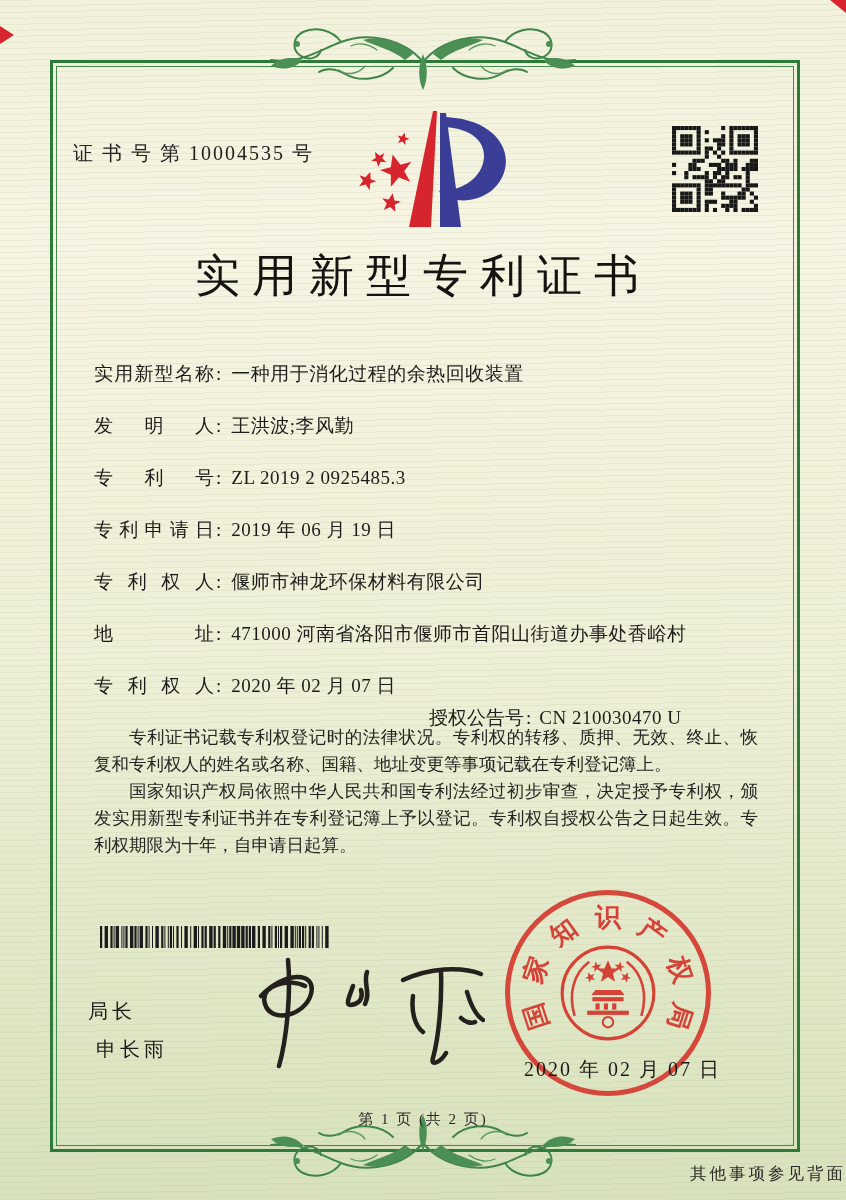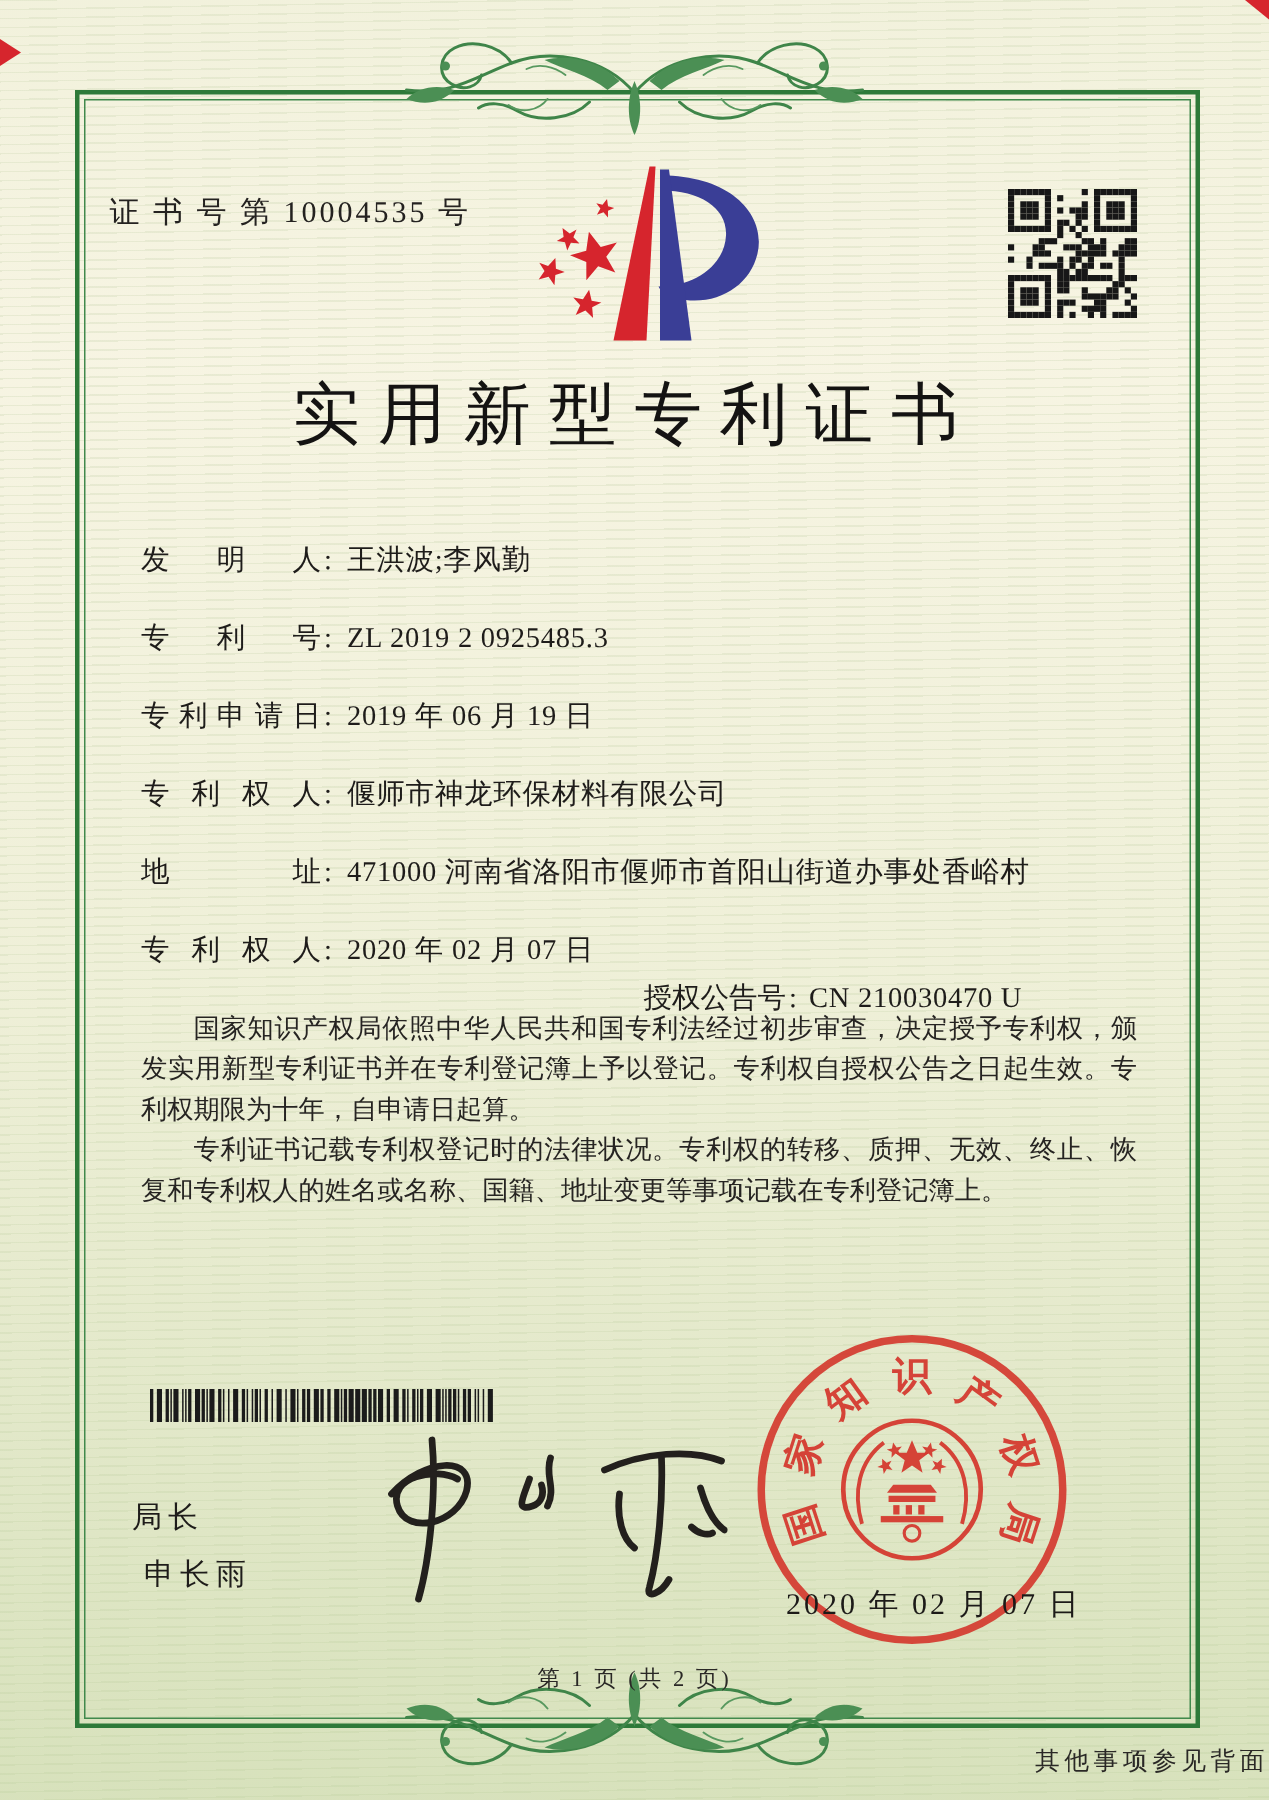--- a/index.html
+++ b/index.html
@@ -22,21 +22,21 @@
   .mark.tl{left:0;top:26px;border-top:9px solid transparent;border-bottom:9px solid transparent;border-left:14px solid #d6252d;}
   .mark.tr{right:0;top:0;border-left:16px solid transparent;border-top:13px solid #d6252d;}
   
   .ornament{position:absolute;left:243px;width:360px;height:84px;}
   .ornament.top{top:20px;}
   .ornament.bottom{top:1101px;transform:scaleY(-1);}
   .orn-stroke{fill:none;stroke:#3f8549;stroke-width:2;stroke-linecap:round;}
   .orn-thin{fill:none;stroke:#58995f;stroke-width:1.3;stroke-linecap:round;}
   .orn-fill{fill:#4b8f54;stroke:none;}
   
-  .cert-no{position:absolute;left:73px;top:128px;font-size:20px;letter-spacing:2px;color:#242220;}
+  .cert-no{position:absolute;left:73px;top:140px;font-size:20px;letter-spacing:2px;color:#242220;}
   .logo{position:absolute;left:345px;top:103px;width:176px;height:138px;}
   .qr{position:absolute;left:672px;top:126px;width:86px;height:86px;}
   .title{position:absolute;left:0;top:246px;width:100%;margin:0;text-align:center;
     font-size:45px;font-weight:400;letter-spacing:12px;color:#141312;}
   
   .content{position:absolute;left:94px;top:360px;width:664px;}
   .field-row{position:relative;line-height:28px;margin-bottom:24px;font-size:19px;white-space:nowrap;}
   .field-label{display:inline-block;width:120px;text-align:justify;text-align-last:justify;vertical-align:bottom;}
   .colon{display:inline-block;margin:0 10px 0 2px;}
   .field-value{letter-spacing:0.5px;}
@@ -337,20 +337,23 @@
         <rect class="qrm" x="68" y="80" width="4" height="4" fill="#171717"></rect>
         <rect class="qrm" x="72" y="80" width="4" height="4" fill="#171717"></rect>
         <rect class="qrm" x="76" y="80" width="4" height="4" fill="#171717"></rect>
         <rect class="qrm" x="80" y="80" width="4" height="4" fill="#171717"></rect>
       </svg></div>
 
   <h1 class="title">实用新型专利证书</h1>
 
   <div class="content">
     <div class="field-row">
+      <span class="field-label">实用新型名称</span><span class="colon">:</span><span class="field-value">一种用于消化过程的余热回收装置</span>
+    </div>
+    <div class="field-row">
       <span class="field-label">发明人</span><span class="colon">:</span><span class="field-value">王洪波;李风勤</span>
     </div>
     <div class="field-row">
       <span class="field-label">专利号</span><span class="colon">:</span><span class="field-value">ZL 2019 2 0925485.3</span>
     </div>
     <div class="field-row">
       <span class="field-label">专利申请日</span><span class="colon">:</span><span class="field-value">2019 年 06 月 19 日</span>
     </div>
     <div class="field-row">
       <span class="field-label">专利权人</span><span class="colon">:</span><span class="field-value">偃师市神龙环保材料有限公司</span>
@@ -358,22 +361,22 @@
     <div class="field-row">
       <span class="field-label">地址</span><span class="colon">:</span><span class="field-value">471000 河南省洛阳市偃师市首阳山街道办事处香峪村</span>
     </div>
     <div class="field-row">
       <span class="field-label">专利权人</span><span class="colon">:</span><span class="field-value">2020 年 02 月 07 日</span>
       <span class="grant-group">
         <span>授权公告号</span><span class="colon">:</span><span class="field-value">CN 210030470 U</span>
       </span>
     </div>
     <div class="paras">
+      <p>专利证书记载专利权登记时的法律状况。专利权的转移、质押、无效、终止、恢复和专利权人的姓名或名称、国籍、地址变更等事项记载在专利登记簿上。</p>
       <p>国家知识产权局依照中华人民共和国专利法经过初步审查，决定授予专利权，颁发实用新型专利证书并在专利登记簿上予以登记。专利权自授权公告之日起生效。专利权期限为十年，自申请日起算。</p>
-      <p>专利证书记载专利权登记时的法律状况。专利权的转移、质押、无效、终止、恢复和专利权人的姓名或名称、国籍、地址变更等事项记载在专利登记簿上。</p>
     </div>
   </div>
 
   <div class="barcode" id="barcode"><svg width="232" height="22" viewBox="0 0 232 22" xmlns="http://www.w3.org/2000/svg">
         <rect class="bar" x="0.0" y="0" width="2.2" height="22" fill="#1b1b1b"></rect>
         <rect class="bar" x="4.6" y="0" width="3.4" height="22" fill="#1b1b1b"></rect>
         <rect class="bar" x="10.4" y="0" width="2.2" height="22" fill="#1b1b1b"></rect>
         <rect class="bar" x="13.6" y="0" width="1.0" height="22" fill="#1b1b1b"></rect>
         <rect class="bar" x="15.6" y="0" width="3.4" height="22" fill="#1b1b1b"></rect>
         <rect class="bar" x="21.4" y="0" width="1.0" height="22" fill="#1b1b1b"></rect>

